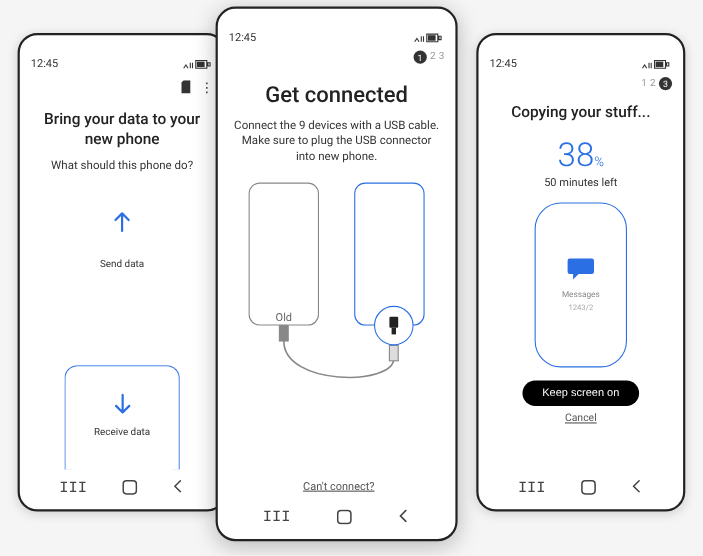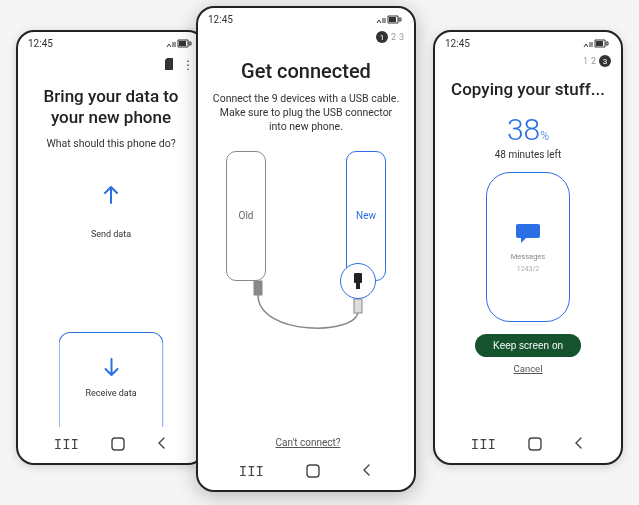--- a/index.html
+++ b/index.html
@@ -41,21 +41,21 @@
     top: 6px;
     width: 220px;
     height: 486px;
     z-index: 5;
     box-shadow: 0 4px 20px rgba(0,0,0,0.25);
   }
   .status-bar {
     display: flex;
     justify-content: space-between;
     align-items: center;
-    padding: 6px 10px 2px 10px;
+    padding: 21px 10px 2px 10px;
     font-size: 10px;
     color: #333;
   }
   .status-right {
     display: flex;
     gap: 2px;
     align-items: center;
   }
   .status-icons svg { display: block; }
   .top-row {
@@ -90,21 +90,21 @@
     border-radius: 50%;
     width: 12px;
     height: 12px;
     display: inline-flex;
     align-items: center;
     justify-content: center;
     font-size: 8px;
   }
   .title {
     text-align: center;
-    font-size: 17px;
+    font-size: 14px;
     font-weight: 500;
     color: #222;
     padding: 8px 10px 6px;
     line-height: 1.25;
   }
   .title-center {
     font-size: 20px;
     padding-top: 12px;
   }
   .subtitle {
@@ -147,24 +147,24 @@
     top:55px;
   }
   .center-illustration {
     position: relative;
     height: 200px;
     margin-top: 14px;
   }
   .mini-phone {
     position: absolute;
     border-radius: 10px;
-    width: 40px;
+    width: 64px;
     height: 130px;
     display: flex;
-    align-items: center;
+    align-items: flex-end;
     justify-content: center;
     font-size: 10px;
   }
   .mini-old {
     left: 28px;
     top: 0;
     border: 1.5px solid #888;
     color: #666;
   }
   .mini-new {
@@ -235,21 +235,21 @@
     font-size: 7.5px;
     color: #888;
   }
   .copy-phone .msg-count {
     font-size: 7px;
     color: #aaa;
   }
   .pill-btn {
     display: block;
     margin: 12px auto 0;
-    background: #14532d;
+    background: #000000;
     color: #fff;
     font-size: 10px;
     padding: 6px 18px;
     border-radius: 14px;
     border: none;
     cursor: pointer;
   }
   .cancel-link {
     text-align: center;
     font-size: 9.5px;
@@ -344,21 +344,21 @@
       <div class="dot-steps">
         <span class="step">1</span>
         <span class="step">2</span>
         <span class="step active">3</span>
       </div>
     </div>
     <div class="title">Copying your stuff...</div>
     <div class="percent">
       <span>38</span><span class="percent-sym">%</span>
     </div>
-    <div class="time-left">48 minutes left</div>
+    <div class="time-left">50 minutes left</div>
 
     <div class="copy-phone">
       <span>
         <svg width="26" height="22" viewBox="0 0 26 22">
             <path d="M3 2 h20 a2 2 0 0 1 2 2 v10 a2 2 0 0 1 -2 2 h-12 l-5 5 v-5 h-3 a2 2 0 0 1 -2 -2 v-10 a2 2 0 0 1 2 -2 z" fill="#2b6fe4"></path>
           </svg>
       </span>
       <span class="msg-label">Messages</span>
       <span class="msg-count">1243/2</span>
     </div>

